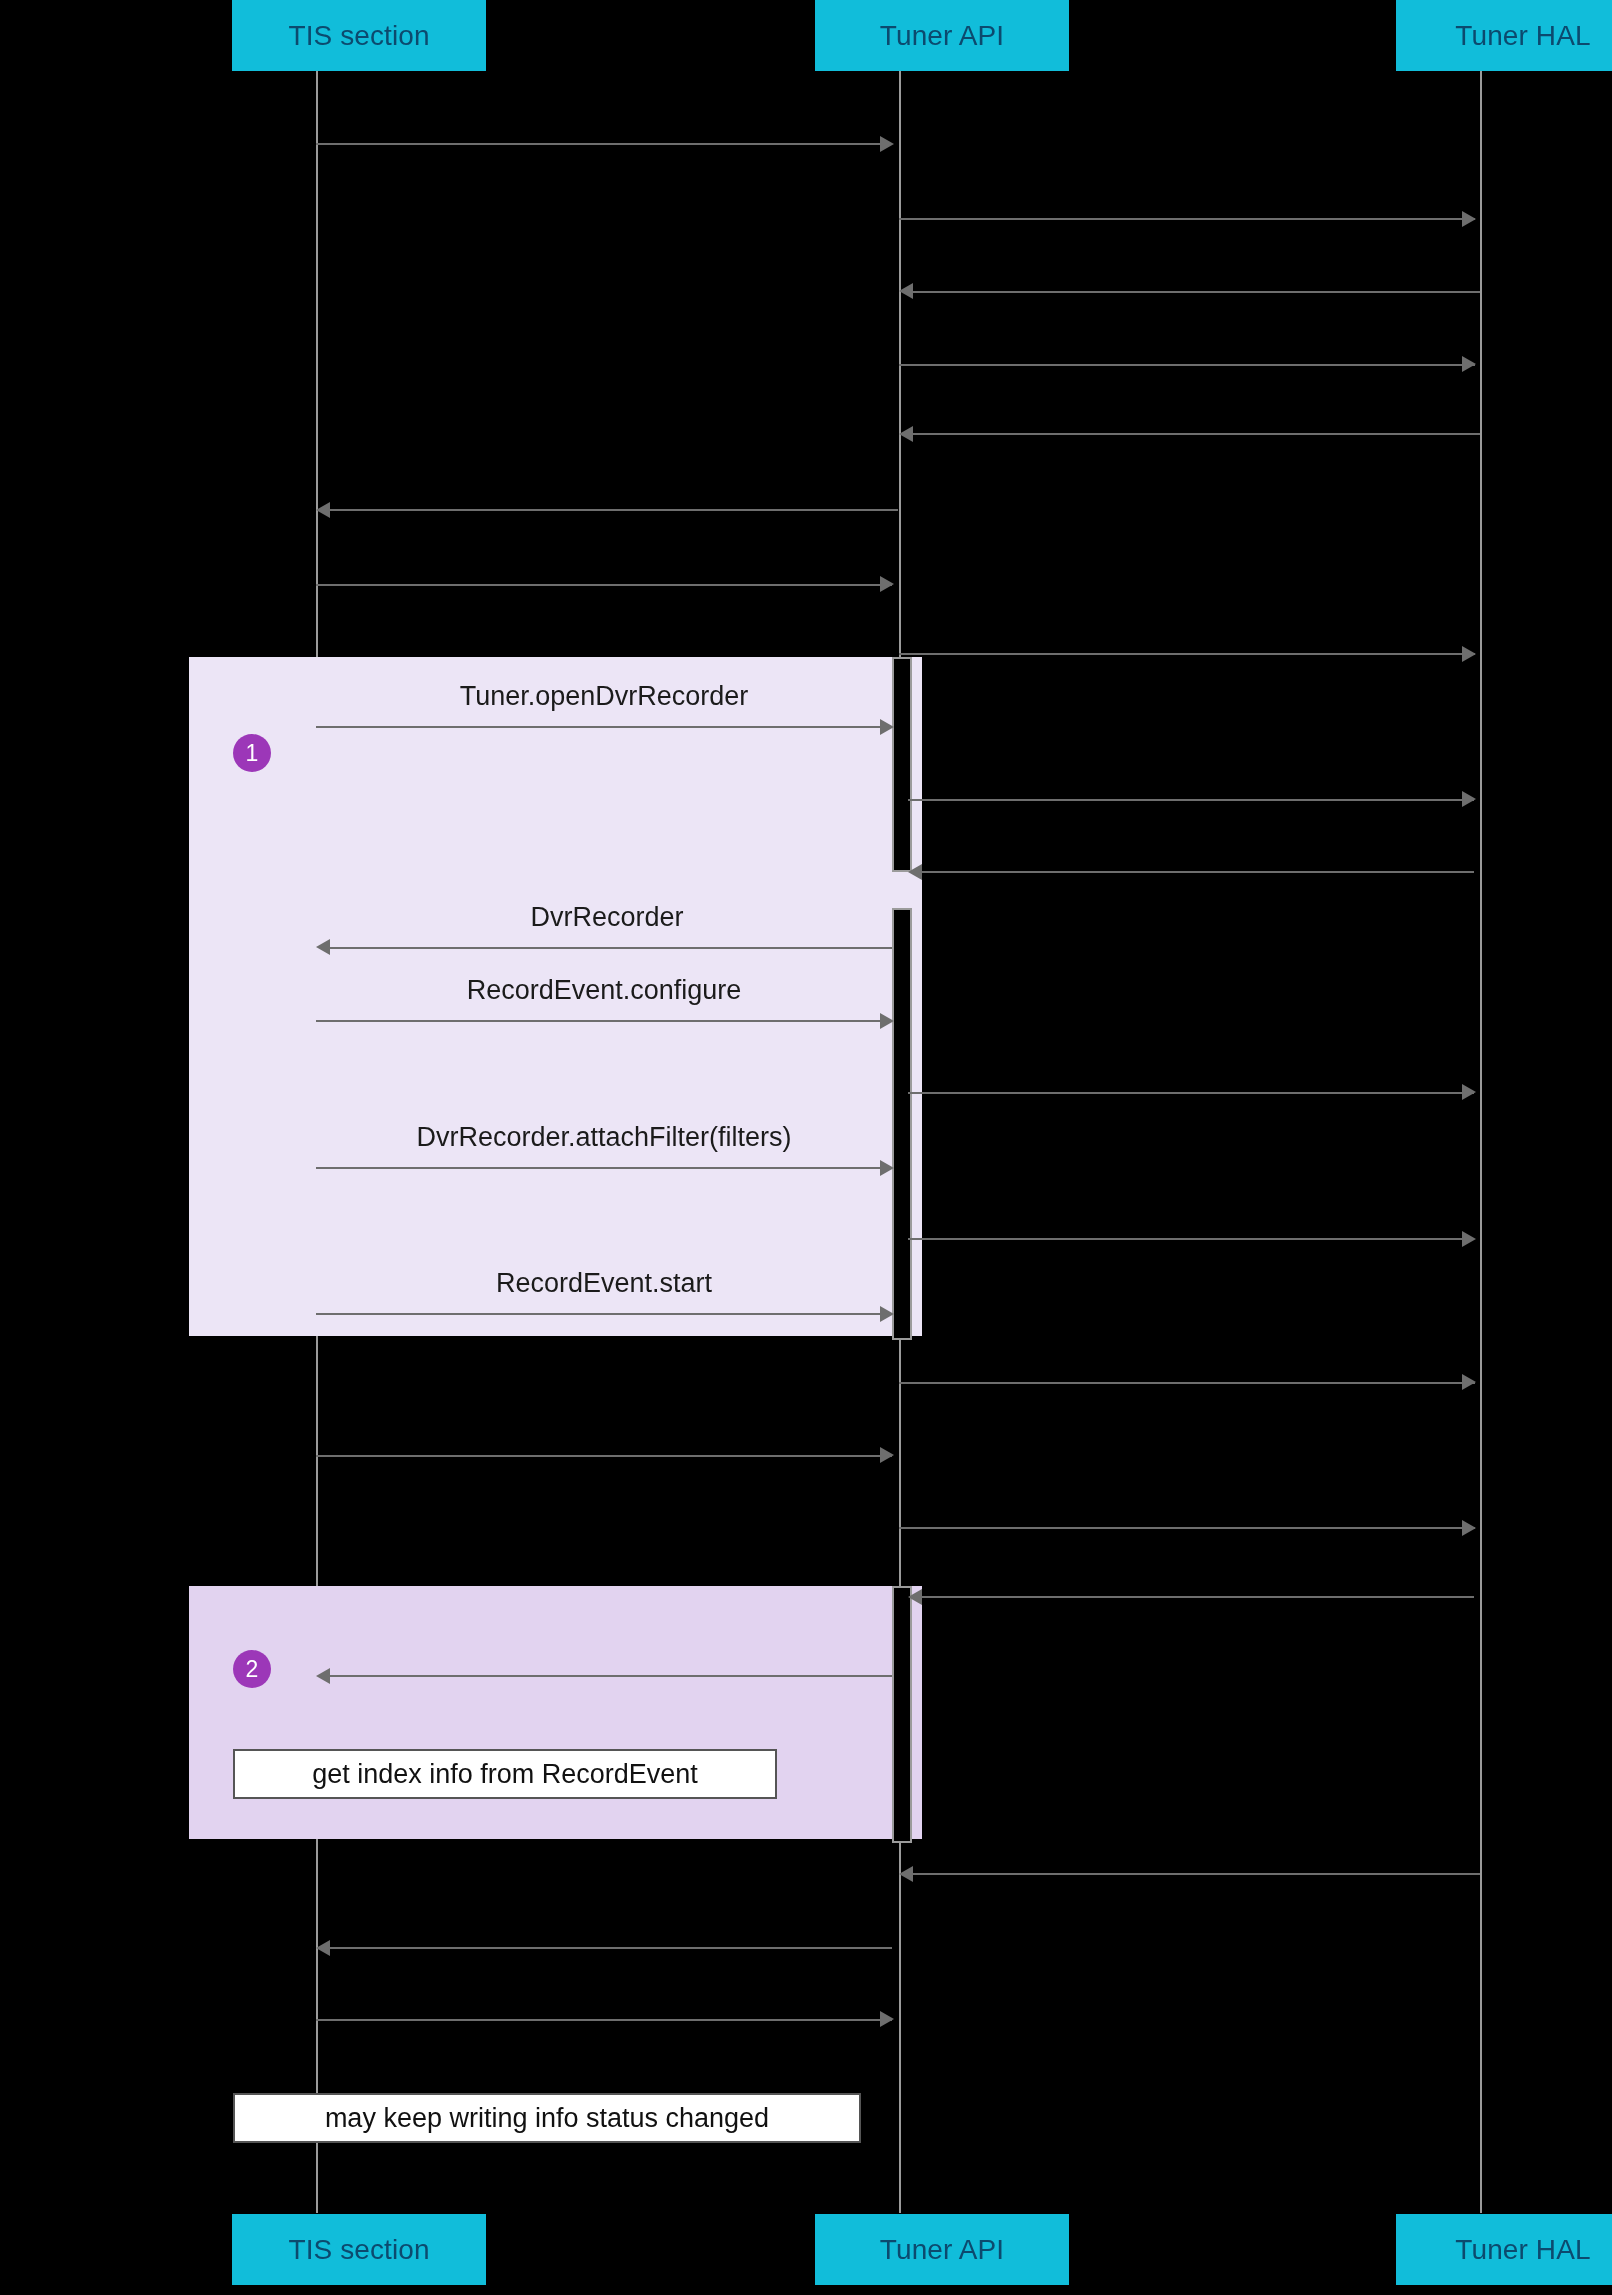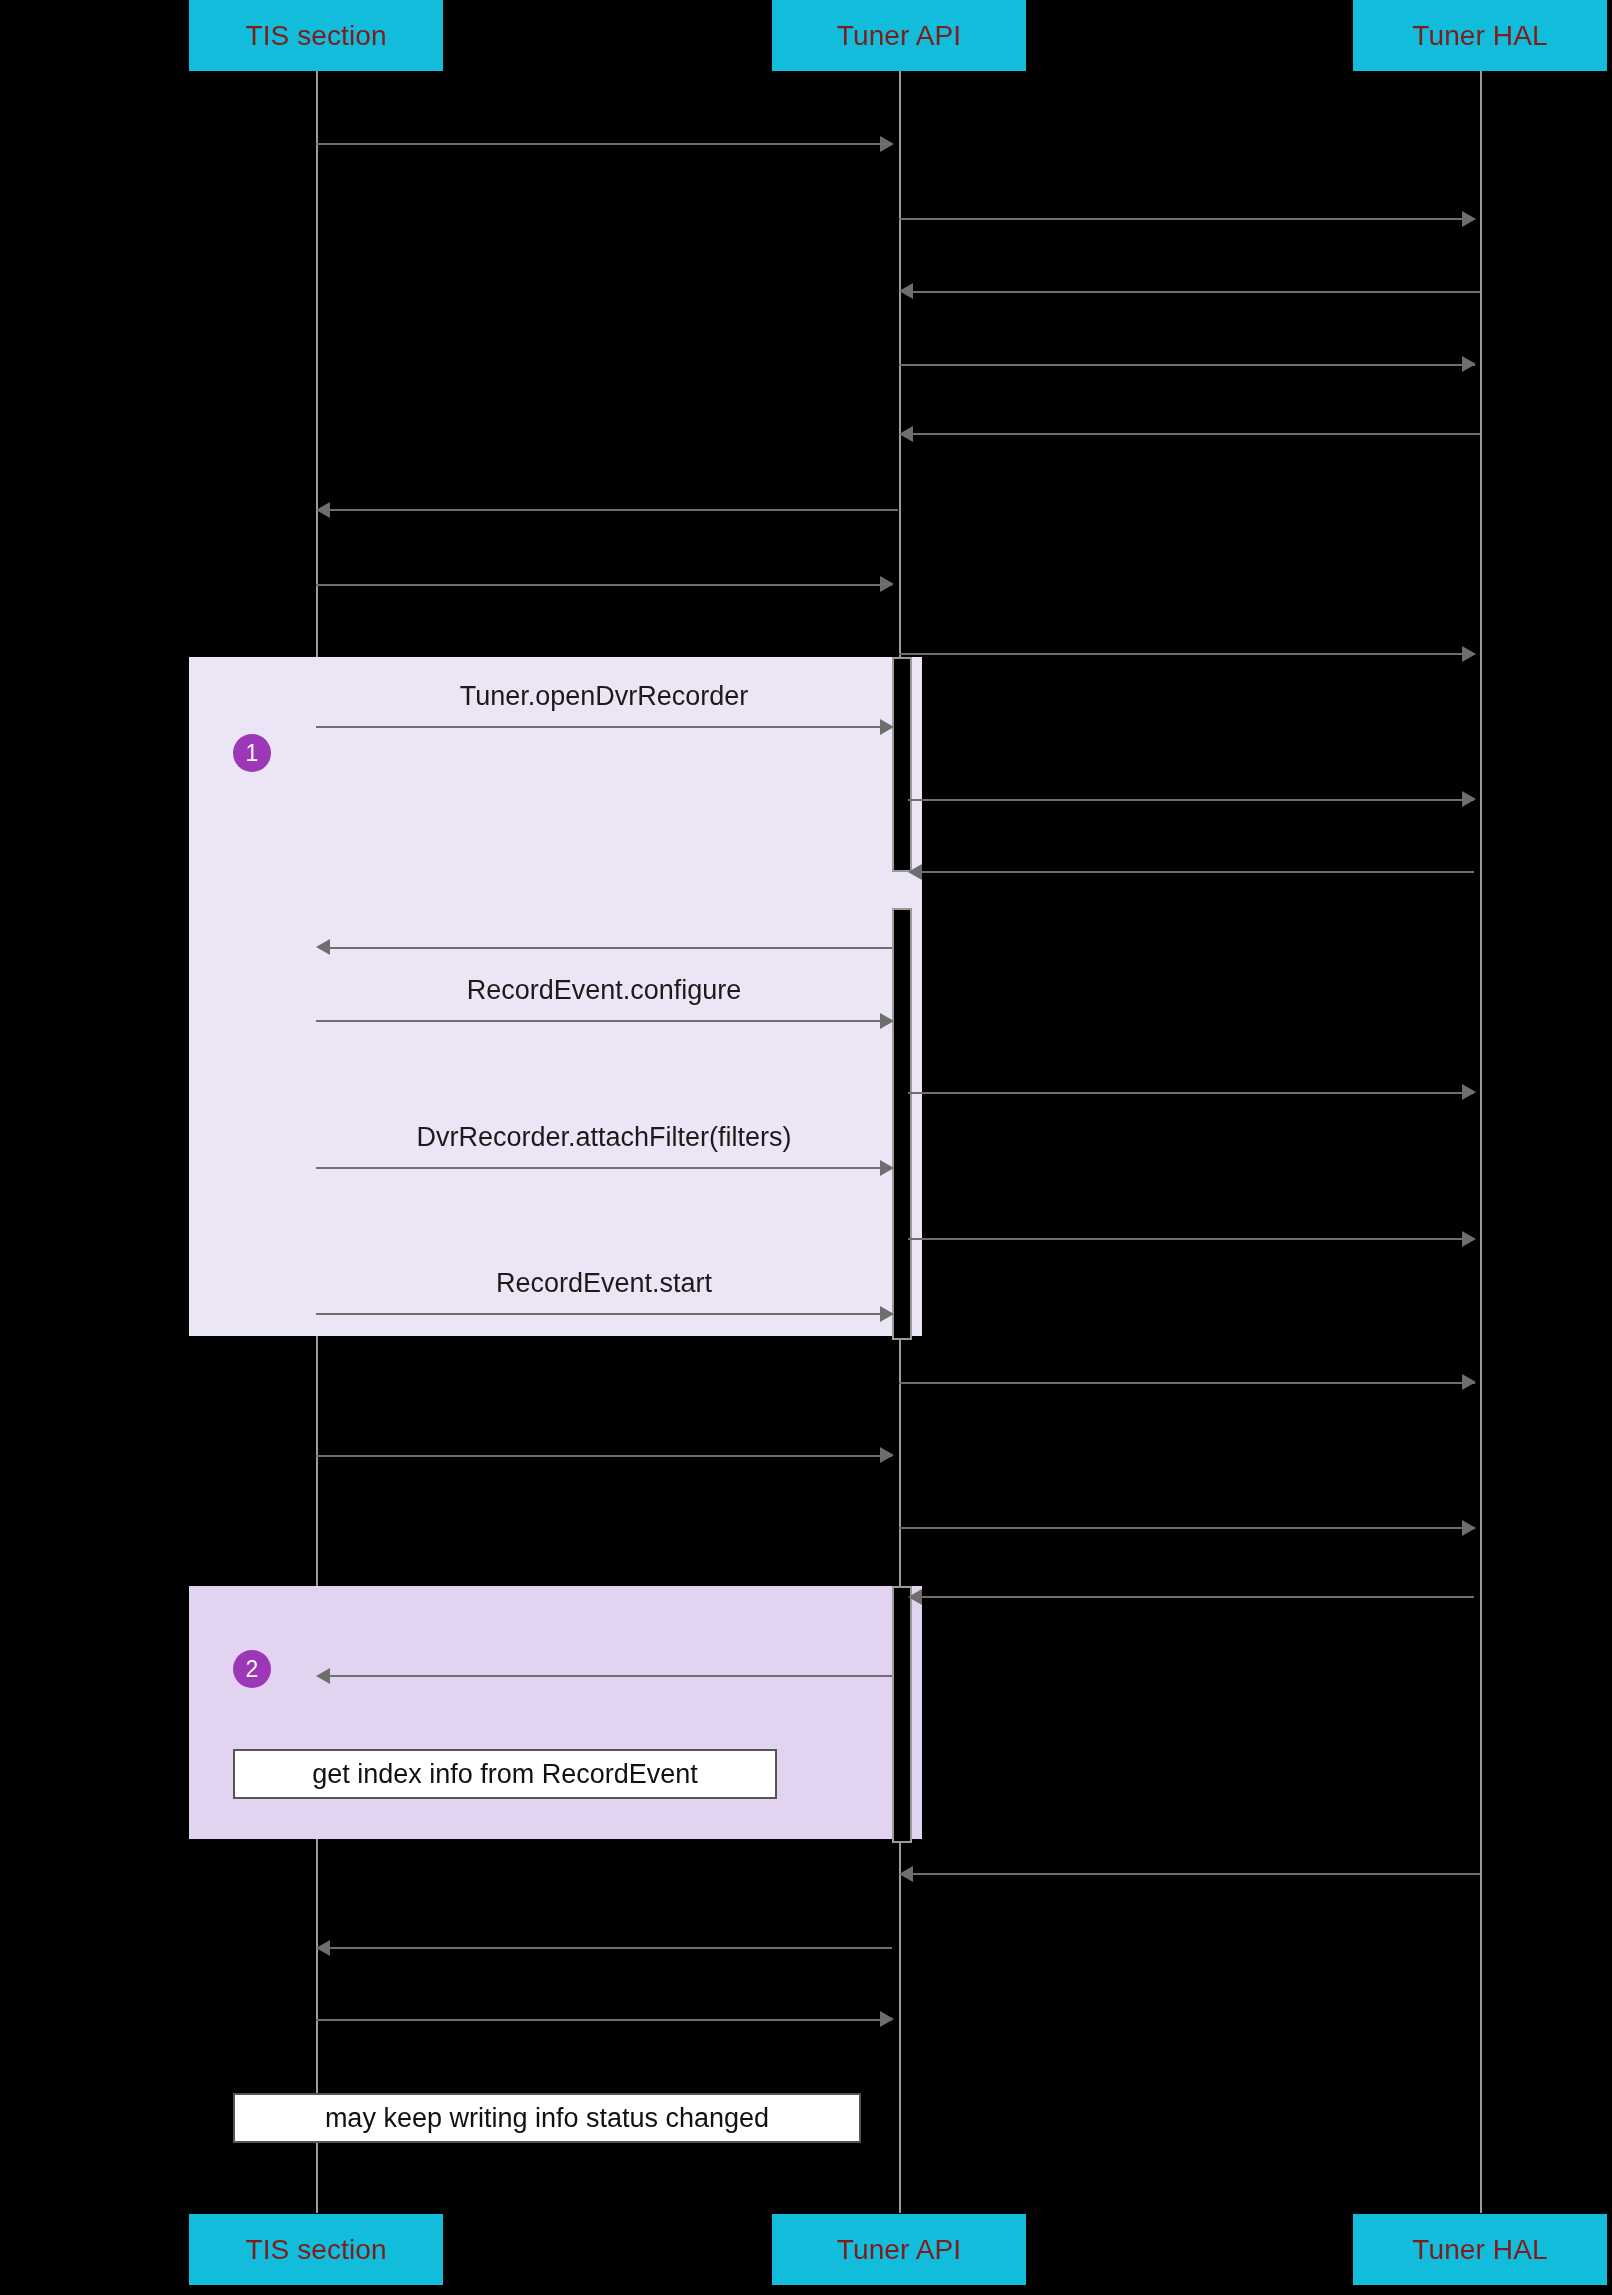--- a/index.html
+++ b/index.html
@@ -13,26 +13,27 @@
   #diagram {
     position: relative;
     width: 1613px;
     height: 2295px;
     background: #000000;
     overflow: hidden;
   }
   .lifeline-head, .lifeline-foot {
     position: absolute;
     background: #11bdda;
-    color: #7f1d1d;
+    color: #0c4a6e;
     font-size: 28px;
     display: flex;
     align-items: center;
     justify-content: center;
     letter-spacing: 0.1px;
+    margin-left: 43px;
   }
   .lifeline-line {
     position: absolute;
     width: 2.2px;
     background: #9b9b9b;
   }
   .act-box {
     position: absolute;
     background: #000000;
     border: 2.2px solid #9b9b9b;
@@ -160,20 +161,21 @@
   <div class="msg-label" style="left:316px; top:681px; width:576px;">Tuner.openDvrRecorder</div>
   <div class="msg-line" style="left:316px; top:726px; width:576px;"></div>
   <div class="arrow-r" style="left:880px; top:719px;"></div>
 
   <div class="msg-line" style="left:908px; top:799px; width:566px;"></div>
   <div class="arrow-r" style="left:1462px; top:791px;"></div>
 
   <div class="msg-line" style="left:914px; top:871px; width:560px;"></div>
   <div class="arrow-l" style="left:908px; top:864px;"></div>
 
+  <div class="msg-label" style="left:322px; top:902px; width:570px;">DvrRecorder</div>
   <div class="msg-line" style="left:322px; top:947px; width:570px;"></div>
   <div class="arrow-l" style="left:316px; top:939px;"></div>
 
   <div class="msg-label" style="left:316px; top:975px; width:576px;">RecordEvent.configure</div>
   <div class="msg-line" style="left:316px; top:1020px; width:576px;"></div>
   <div class="arrow-r" style="left:880px; top:1013px;"></div>
 
   <div class="msg-line" style="left:908px; top:1092px; width:566px;"></div>
   <div class="arrow-r" style="left:1462px; top:1084px;"></div>
 

